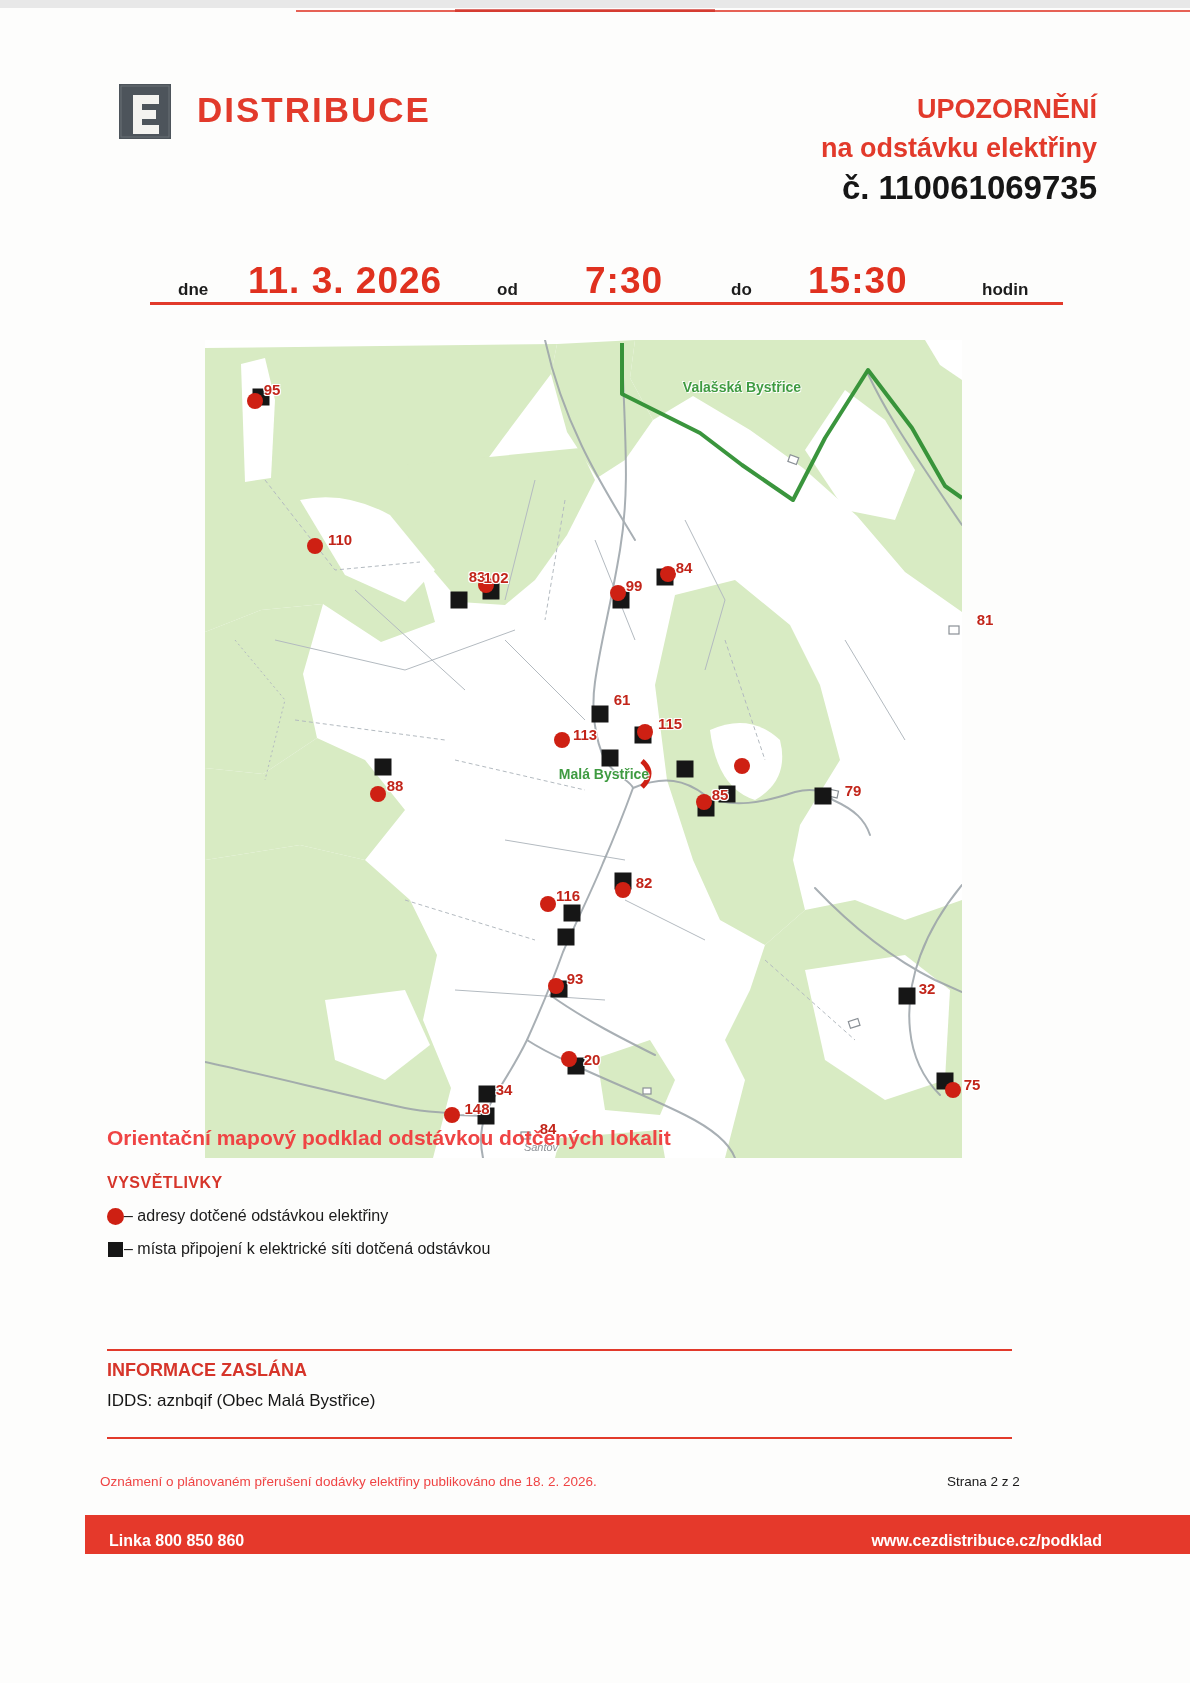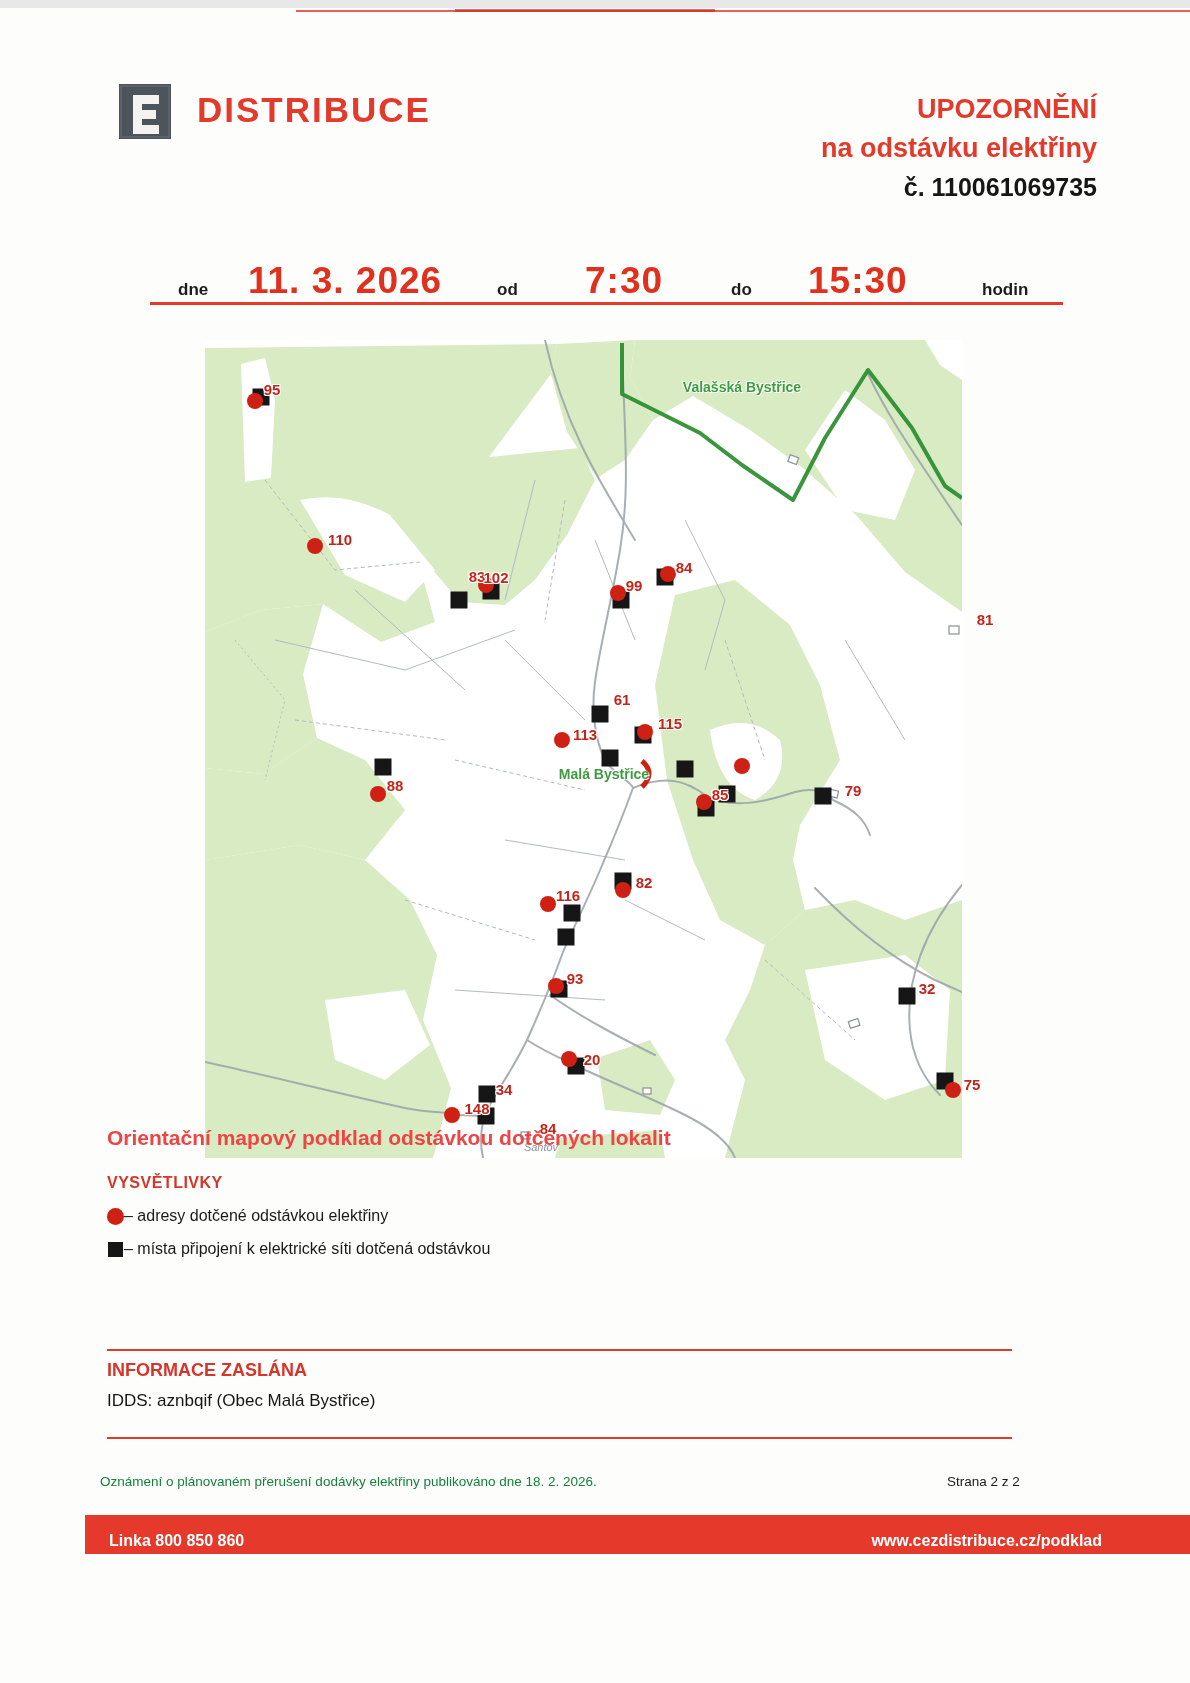--- a/index.html
+++ b/index.html
@@ -9,21 +9,21 @@
 
   
   .scanline1{left:296px;top:2px;width:894px;height:2px;background:rgba(224,58,43,.8);}
   .scanline2{left:455px;top:1px;width:260px;height:3px;background:rgba(205,40,30,.65);}
 
   
   .logo-box{left:119px;top:76px;width:52px;height:55px;}
   .brand{left:197px;top:82px;font-size:35px;font-weight:bold;color:#e23a2b;letter-spacing:2px;}
   .notice{right:93px;top:82px;text-align:right;line-height:39px;}
   .notice .r1,.notice .r2{font-size:27px;font-weight:bold;color:#e23a2b;}
-  .notice .r3{font-size:25px;font-weight:bold;color:#161616;}
+  .notice .r3{font-size:33px;font-weight:bold;color:#161616;}
 
   
   .sch-label{font-size:17px;font-weight:bold;color:#1c1c1c;}
   .sch-value{font-size:37px;font-weight:bold;color:#e0311f;letter-spacing:1px;}
   .sch-line{left:150px;top:294px;width:913px;height:3px;background:#e23a2b;}
 
   
   .map{left:205px;top:332px;width:757px;height:818px;}
   .m-square{position:absolute;width:17px;height:17px;background:#161616;transform:translate(-50%,-50%);}
   .m-dot{position:absolute;width:16px;height:16px;border-radius:50%;background:#ce2013;transform:translate(-50%,-50%);}
@@ -37,21 +37,21 @@
   .map-title{left:107px;top:1118px;font-size:21px;font-weight:bold;color:#ef4444;}
   .legend-head{left:107px;top:1166px;font-size:16px;font-weight:bold;color:#d6352a;letter-spacing:.5px;}
   .legend-row{left:107px;height:20px;display:flex;align-items:center;font-size:16px;color:#1a1a1a;}
   .lg-dot{width:17px;height:17px;border-radius:50%;background:#ce2013;flex:0 0 auto;}
   .lg-square{width:15px;height:15px;background:#161616;flex:0 0 auto;margin:0 1px;}
 
   .rule{left:107px;width:905px;height:2px;background:#e23a2b;}
   .info-head{left:107px;top:1352px;font-size:18px;font-weight:bold;color:#d6352a;}
   .info-idds{left:107px;top:1383px;font-size:17px;color:#161616;}
 
-  .footnote{left:100px;top:1466px;font-size:13.5px;color:#15803d;}
+  .footnote{left:100px;top:1466px;font-size:13.5px;color:#ef4444;}
   .pagenum{left:947px;top:1466px;font-size:13.5px;color:#1a1a1a;}
 
   .footerbar{left:85px;right:0;top:1507px;height:39px;background:#e5392b;color:#fff;
              display:flex;align-items:center;justify-content:space-between;
              padding:12px 88px 0 24px;box-sizing:border-box;font-size:16px;font-weight:bold;}
 </style>
 </head>
 <body>
 
 <div class="page">

